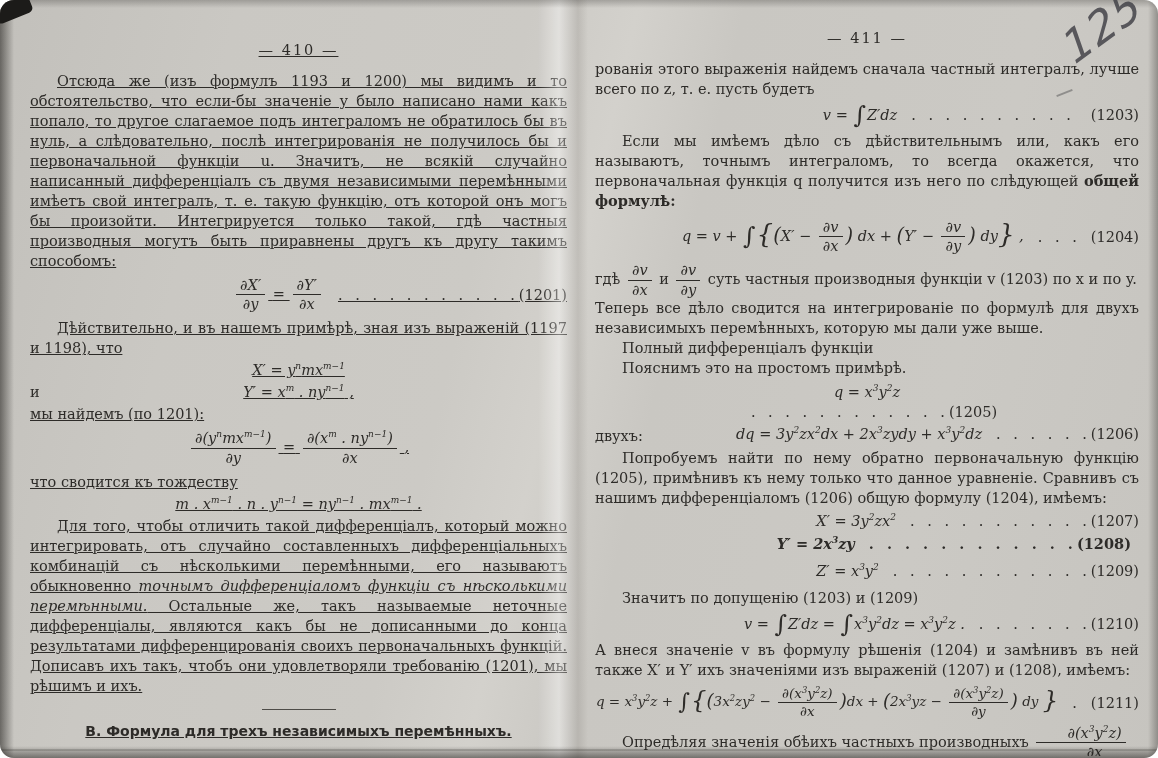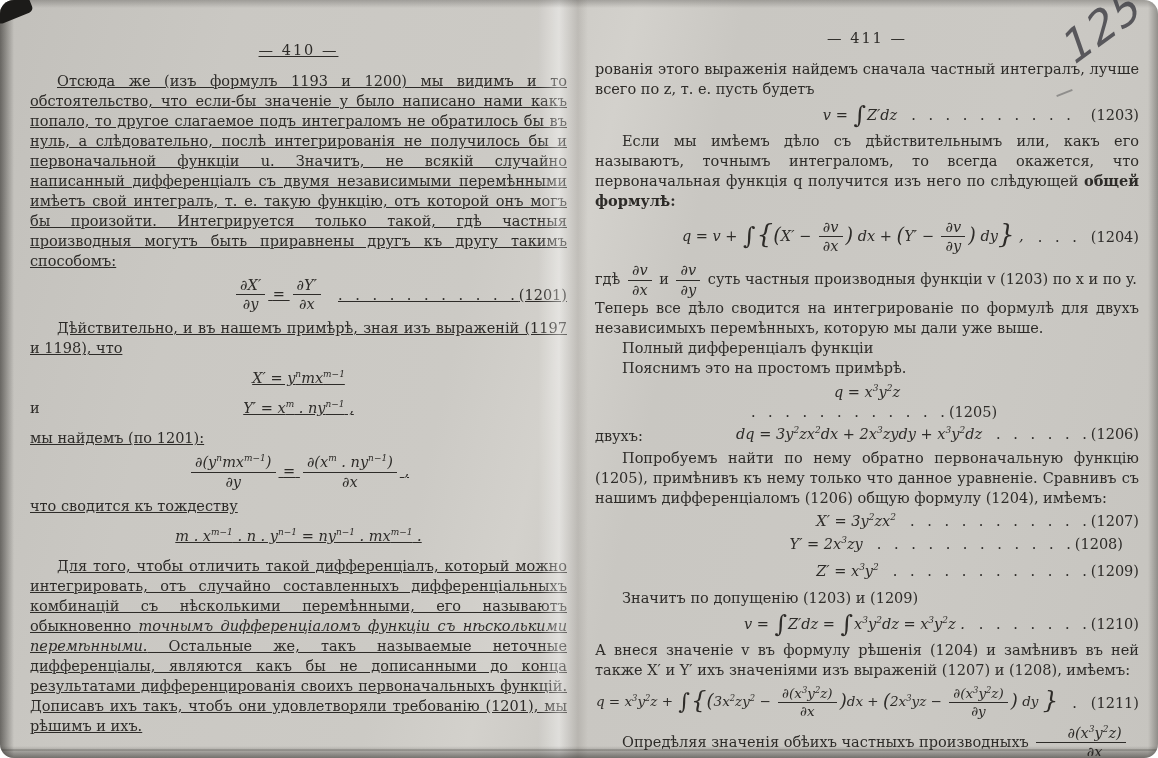--- a/index.html
+++ b/index.html
@@ -33,21 +33,21 @@
   .it{font-style:italic;}
   .b{font-weight:bold;}
   
   .formula{display:flex;align-items:center;margin:6px 0;}
   .fpad{flex:1 1 0;}
   .fbody{font-style:italic;white-space:nowrap;}
   .fright{flex:1 1 0;display:flex;align-items:center;justify-content:space-between;padding-left:14px;}
   .fright.tight{justify-content:flex-end;gap:10px;}
   .dots{letter-spacing:4px;white-space:nowrap;overflow:hidden;}
   .tag{white-space:nowrap;}
-  .cline{position:relative;text-align:center;font-style:italic;margin:10px 0;}
+  .cline{position:relative;text-align:center;font-style:italic;margin:2px 0;}
   .margin-word{position:absolute;left:0;top:50%;transform:translateY(-50%);font-style:normal;}
   .frac{display:inline-block;vertical-align:middle;text-align:center;line-height:1.12;margin:0 3px;font-style:italic;}
   .frac .num{display:block;border-bottom:1px solid #2d2b28;padding:0 4px 1px;}
   .frac .den{display:block;padding-top:1px;}
   .sup{font-size:62%;vertical-align:super;line-height:0;}
   .int{font-size:165%;line-height:0;vertical-align:-0.14em;padding:0 1px;font-style:italic;}
   .brace{font-size:180%;line-height:0;vertical-align:-0.1em;font-weight:300;}
   .paren{font-size:135%;line-height:0;vertical-align:-0.08em;}
   .divider{width:74px;border-top:1.6px solid #4e4c48;margin:13px auto 11px auto;}
   .section-heading{font-family:"DejaVu Sans",sans-serif;font-weight:bold;font-size:14px;text-align:center;margin:0 0 13px 0;}
@@ -167,21 +167,21 @@
     <p class="ind">Попробуемъ найти по нему обратно первоначальную функцію (1205), примѣнивъ къ нему только что данное уравненіе. Сравнивъ съ нашимъ дифференціаломъ (1206) общую формулу (1204), имѣемъ:</p>
 
     <div class="formula" style="margin:3px 0;">
       <span class="fpad"></span>
       <span class="fbody"><span>X′ = 3y</span><span class="sup">2</span><span>zx</span><span class="sup">2</span></span>
       <span class="fright">
           <span class="dots">. . . . . . . . . . .</span>
           <span class="tag">(1207)</span>
         </span>
     </div>
-    <div class="formula" style="margin:3px 16px;">
+    <div class="formula" style="margin:3px 8px;font-weight:bold;">
       <span class="fpad"></span>
       <span class="fbody"><span>Y′ = 2x</span><span class="sup">3</span><span>zy</span></span>
       <span class="fright">
           <span class="dots">. . . . . . . . . . . .</span>
           <span class="tag">(1208)</span>
         </span>
     </div>
     <div class="formula" style="margin:7px 0;">
       <span class="fpad"></span>
       <span class="fbody"><span>Z′ = x</span><span class="sup">3</span><span>y</span><span class="sup">2</span></span>

